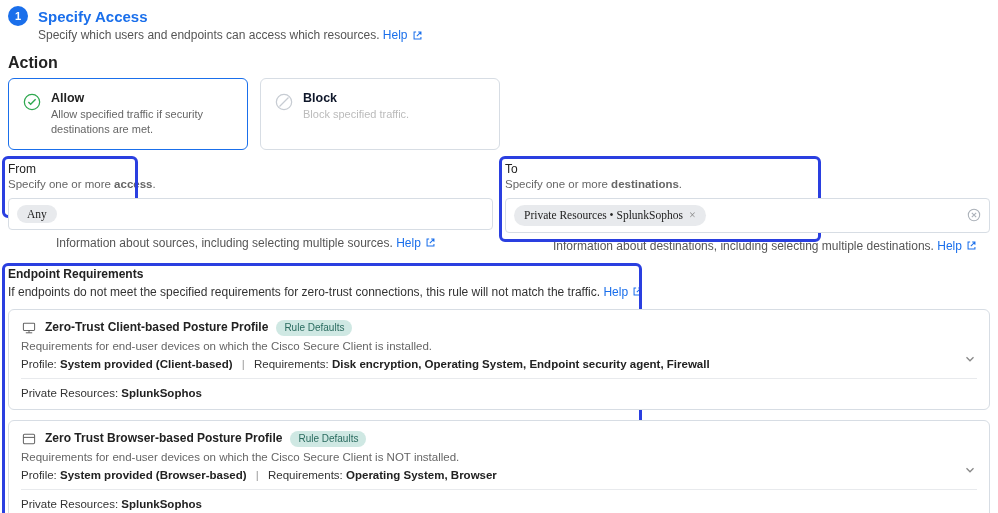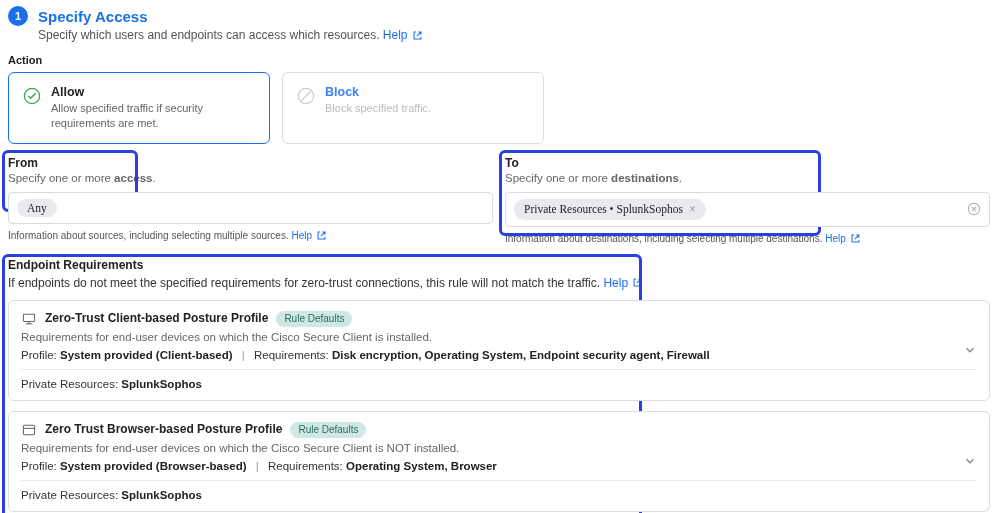--- a/index.html
+++ b/index.html
@@ -15,49 +15,49 @@
   .step-badge {
     width: 20px; height: 20px; border-radius: 50%;
     background: #1a6feb; color: #fff; font-size: 11px; font-weight: 600;
     display: flex; align-items: center; justify-content: center;
   }
   .step-title { color: #1a6feb; font-size: 15px; font-weight: 600; }
   .subtitle-row { margin-left: 30px; margin-top: 2px; font-size: 12px; color: #555; }
   .help-link { color: #1a6feb; display: inline-flex; align-items: center; gap: 4px; cursor: pointer; }
   .ext-icon { width: 11px; height: 11px; }
 
-  .section-label { font-weight: 600; font-size: 11px; margin-top: 12px; }
+  .section-label { font-weight: 600; font-size: 16px; margin-top: 12px; }
 
   .action-cards { display: flex; gap: 12px; margin-top: 6px; }
   .action-card {
     border: 1px solid #d7dde4; border-radius: 6px; padding: 12px 14px;
-    width: 262px; display: flex; gap: 10px; background: #fff;
+    width: 240px; display: flex; gap: 10px; background: #fff;
   }
   .action-card.selected { border: 1.5px solid #1a6feb; }
   .action-icon { width: 18px; height: 18px; flex-shrink: 0; margin-top: 2px; }
   .action-title { font-weight: 600; font-size: 12.5px; }
   .action-desc { font-size: 11px; color: #666; margin-top: 2px; line-height: 1.35; }
-  .action-card.disabled .action-title { color: #3b82f6; }
+  .action-card.disabled .action-title { color: #0f172a; }
   .action-card.disabled .action-desc { color: #bbb; }
 
   .two-col { display: flex; gap: 12px; margin-top: 12px; }
   .col { flex: 1; position: relative; }
-  .col-label { font-weight: 700; font-size: 12px; }
+  .col-label { font-weight: 400; font-size: 12px; }
   .col-hint { font-size: 11.5px; color: #666; margin-top: 2px; }
   .chip-input {
     border: 1px solid #d7dde4; border-radius: 4px; padding: 6px 8px;
     margin-top: 8px; display: flex; align-items: center; gap: 6px;
     min-height: 32px; background: #fff; position: relative;
   }
   .chip {
     background: #e8eaed; border-radius: 12px; padding: 3px 10px;
     font-size: 11.5px; display: inline-flex; align-items: center; gap: 6px; font-family: Liberation Serif, serif;
   }
   .chip .x { font-size: 12px; color: #888; cursor: pointer; }
-  .col-helptext { font-size: 10px; color: #555; margin-top: 6px; }
+  .col-helptext { font-size: 12px; color: #555; margin-top: 6px; margin-left: 48px; }
   .clear-circle {
     position: absolute; right: 8px; top: 50%; transform: translateY(-50%);
     width: 14px; height: 14px; cursor: pointer;
   }
 
   
   .blue-box {
     border: 3px solid #2a3fe0; border-radius: 6px;
     position: absolute; pointer-events: none;
   }
@@ -107,21 +107,21 @@
 
 <div class="section-label">Action</div>
 <div class="action-cards">
   <div class="action-card selected">
     <svg class="action-icon" viewBox="0 0 20 20">
       <circle cx="10" cy="10" r="8.5" fill="none" stroke="#2fa84f" stroke-width="1.4"></circle>
       <path d="M6 10l2.5 2.5L14 7" fill="none" stroke="#2fa84f" stroke-width="1.6"></path>
     </svg>
     <div>
       <div class="action-title">Allow</div>
-      <div class="action-desc">Allow specified traffic if security requirements are met.</div>
+      <div class="action-desc">Allow specified traffic if security destinations are met.</div>
     </div>
   </div>
   <div class="action-card disabled">
     <svg class="action-icon" viewBox="0 0 20 20">
       <circle cx="10" cy="10" r="8.5" fill="none" stroke="#c7ccd3" stroke-width="1.4"></circle>
       <line x1="5" y1="15" x2="15" y2="5" stroke="#c7ccd3" stroke-width="1.4"></line>
     </svg>
     <div>
       <div class="action-title">Block</div>
       <div class="action-desc">Block specified traffic.</div>

